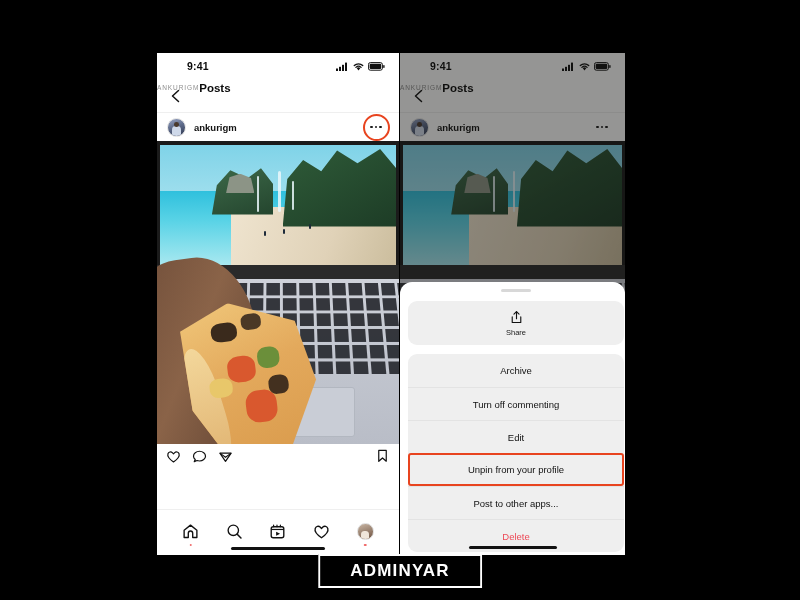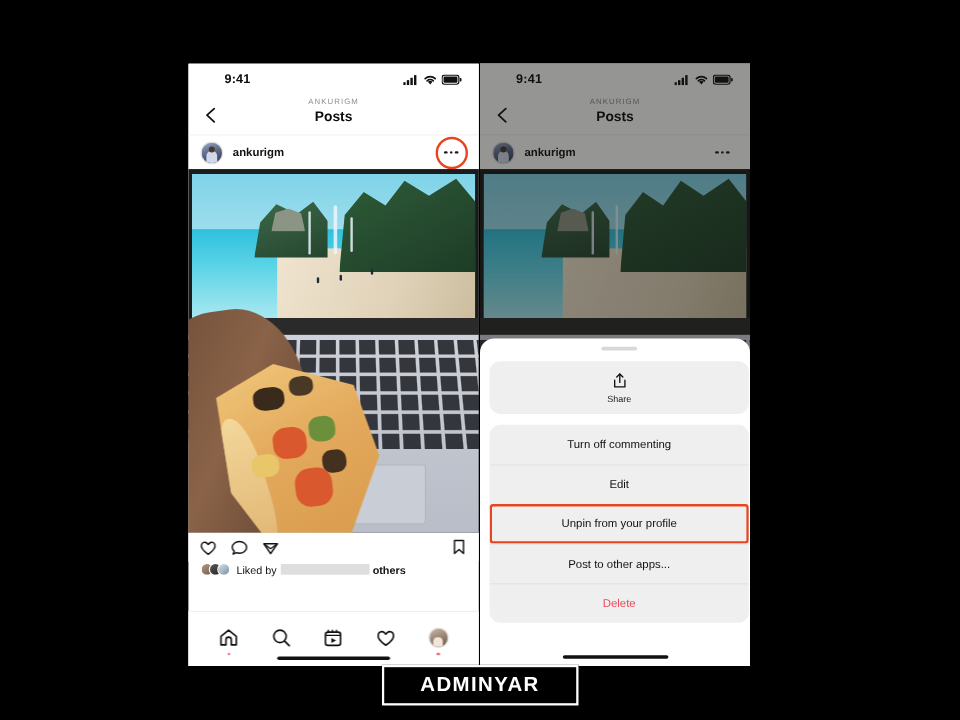--- a/index.html
+++ b/index.html
@@ -28,21 +28,21 @@
 
   
   .navbar{
     position:relative; height:34px; background:#fff;
     border-bottom:1px solid #efefef;
     display:flex; align-items:center; padding:0 12px;
   }
   .nav-back{ width:14px; height:14px; flex:0 0 auto; }
   .nav-titles{
     position:absolute; left:0; right:0; top:2px;
-    display:flex; flex-direction:column; align-items:center; gap:0px;
+    display:flex; flex-direction:row; align-items:center; gap:0px;
     pointer-events:none;
   }
   .nav-kicker{ font-size:6.5px; color:#8e8e8e; letter-spacing:.9px; line-height:10px; }
   .nav-title{ font-size:11.5px; font-weight:bold; color:#0b0b0b; line-height:14px; }
 
   
   .post-head{
     height:28px; display:flex; align-items:center; padding:0 10px; gap:8px;
     background:#fff; position:relative;
   }
@@ -300,30 +300,20 @@
       </svg>
       <svg width="15" height="15" viewBox="0 0 20 20">
         <path d="M2.5 5.5 L17.5 5.5 L10 16.5 Z" fill="none" stroke="#111" stroke-width="1.6" stroke-linejoin="round"></path>
         <path d="M2.5 5.5 L10 11 L17.5 5.5" fill="none" stroke="#111" stroke-width="1.4"></path>
       </svg>
       <svg class="bookmark" width="13" height="15" viewBox="0 0 16 20">
         <path d="M3 2.5 L13 2.5 L13 17 L8 12.6 L3 17 Z" fill="none" stroke="#111" stroke-width="1.6" stroke-linejoin="round"></path>
       </svg>
     </div>
 
-    <div class="likes">
-      <div class="like-faces">
-        <span class="lf1"></span>
-          <span class="lf2"></span>
-          <span class="lf3"></span>
-      </div>
-      <div class="likes-text">
-        <span>Liked by</span><span class="blurbar"></span><b>others</b>
-      </div>
-    </div>
 
 
     <div class="tabbar">
       <div class="tab">
         <svg width="17" height="17" viewBox="0 0 20 20">
           <path d="M2.5 8.6 L10 2.5 L17.5 8.6 L17.5 17 L12.6 17 L12.6 12 A2.6 2.6 0 0 0 7.4 12 L7.4 17 L2.5 17 Z" fill="none" stroke="#111" stroke-width="1.6" stroke-linejoin="round"></path>
         </svg>
         <span class="dot"></span>
       </div>
       <div class="tab">
@@ -430,20 +420,21 @@
           <svg width="15" height="15" viewBox="0 0 20 20">
             <path d="M10 2.4 L10 11.6" stroke="#111" stroke-width="1.5" stroke-linecap="round"></path>
             <path d="M6.6 5.6 L10 2.2 L13.4 5.6" stroke="#111" stroke-width="1.5" fill="none" stroke-linecap="round" stroke-linejoin="round"></path>
             <path d="M4.3 9.2 L4.3 16.6 L15.7 16.6 L15.7 9.2" stroke="#111" stroke-width="1.5" fill="none" stroke-linecap="round" stroke-linejoin="round"></path>
           </svg>
           <div class="lbl">Share</div>
         </div>
       </div>
 
       <div class="menu">
+        <div class="menu-item">Archive</div>
         <div class="menu-item">Turn off commenting</div>
         <div class="menu-item">Edit</div>
         <div class="menu-item highlight">Unpin from your profile</div>
         <div class="menu-item">Post to other apps...</div>
         <div class="menu-item danger">Delete</div>
       </div>
     </div>
 
     <div class="sheet-home"></div>
   </div>

